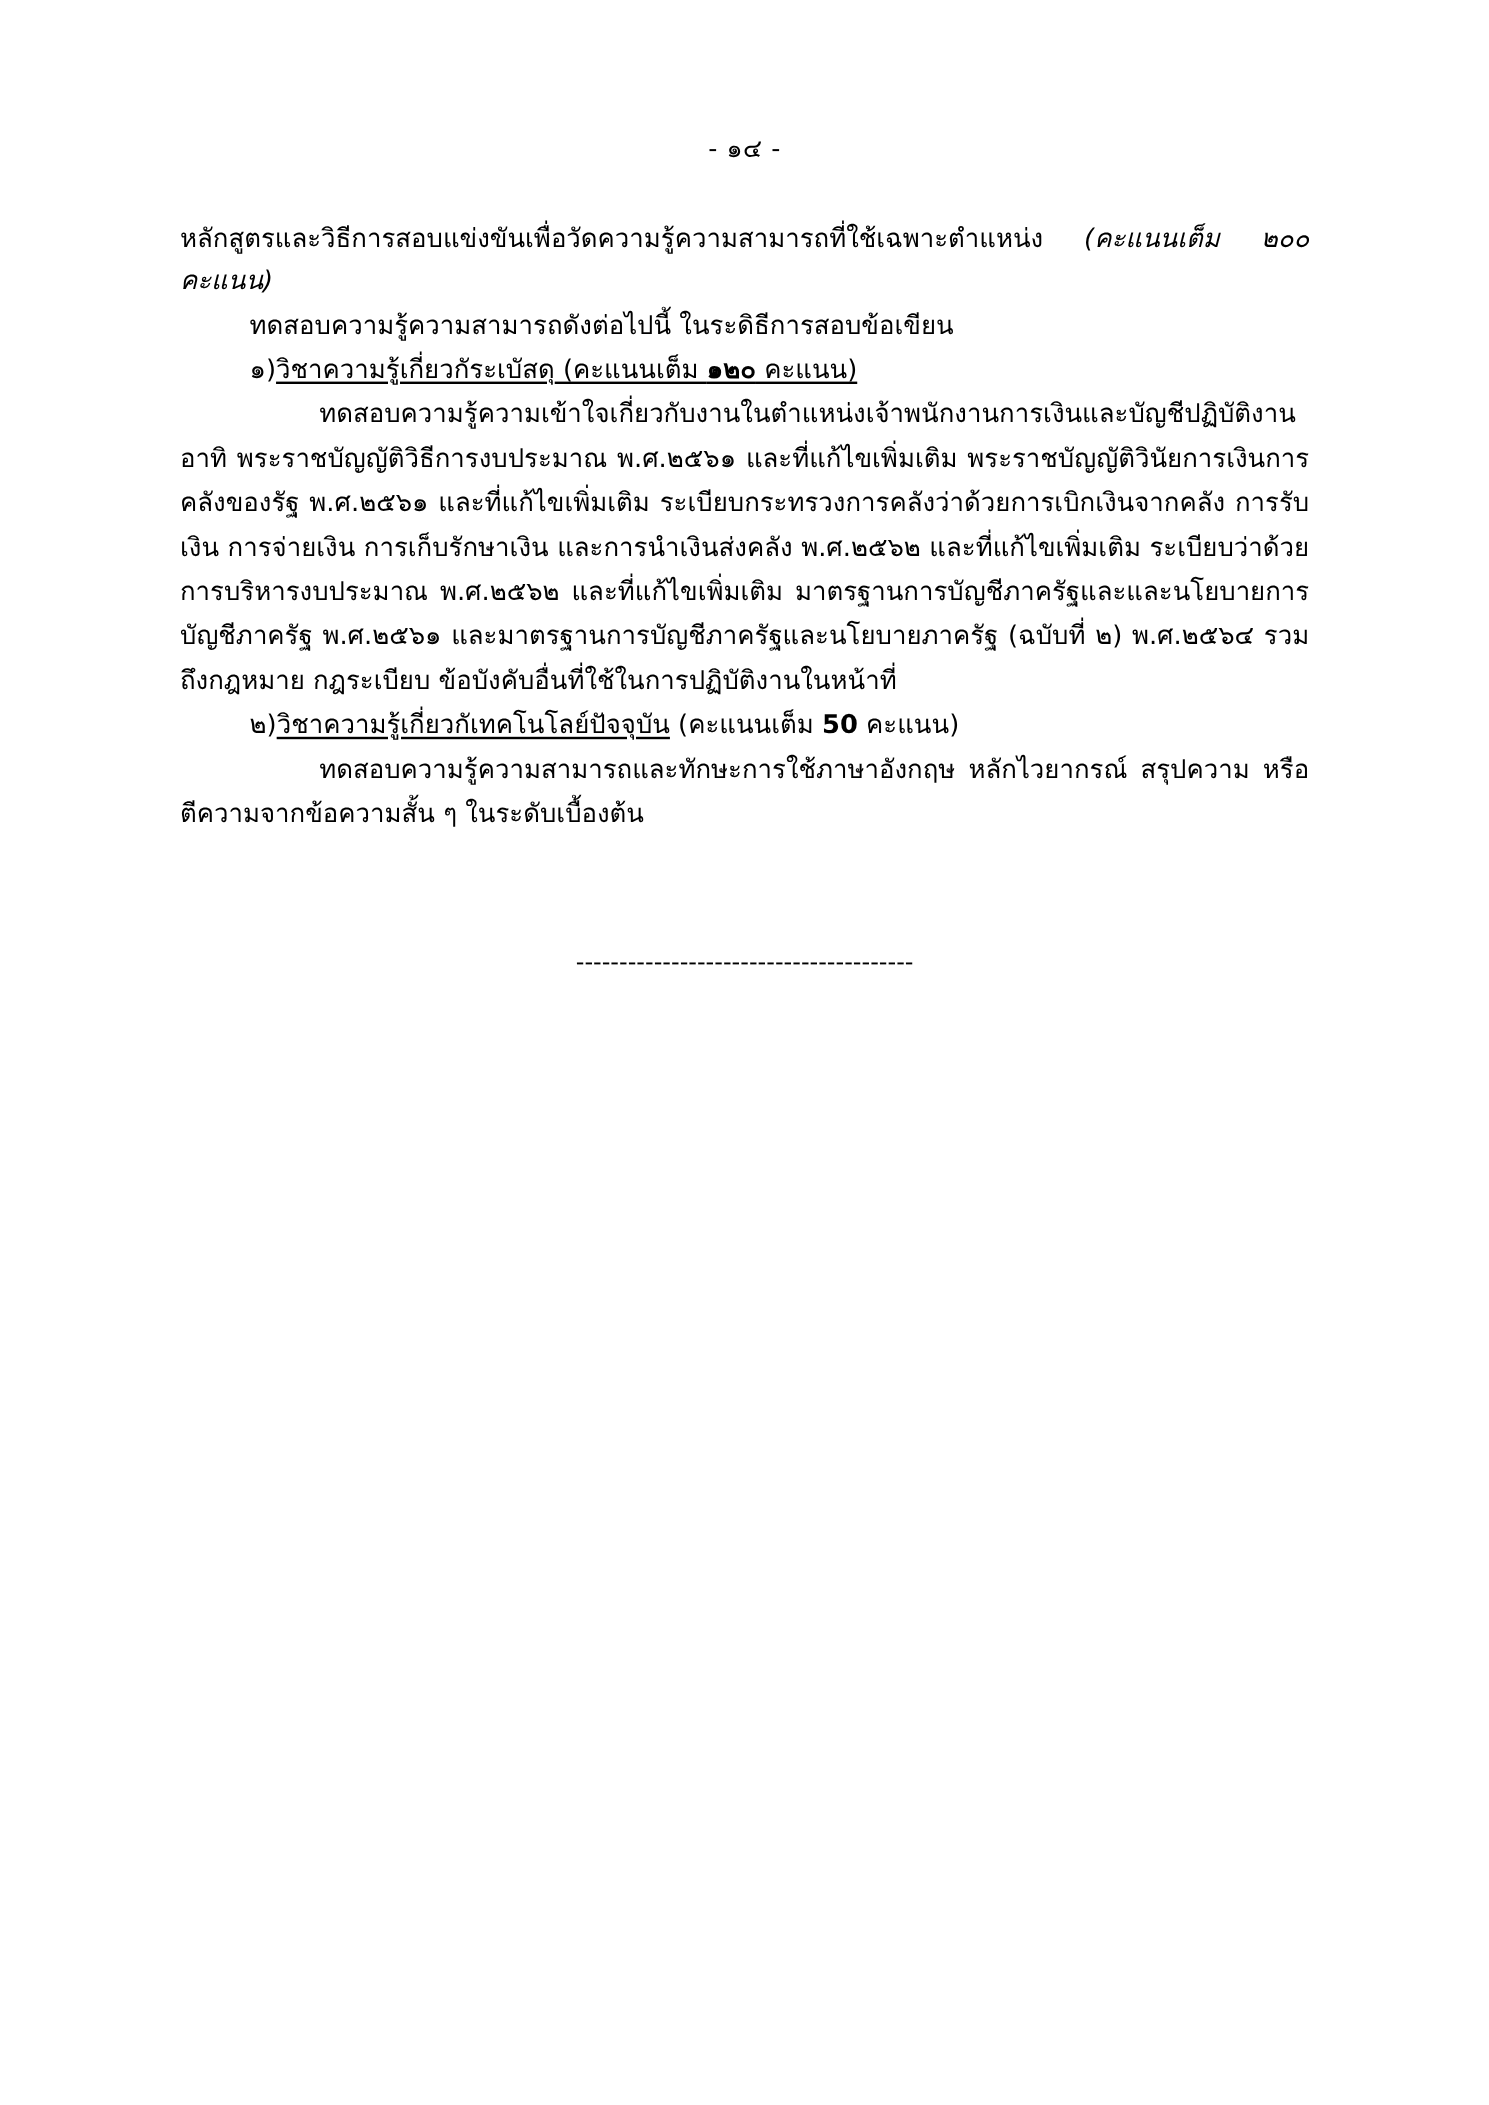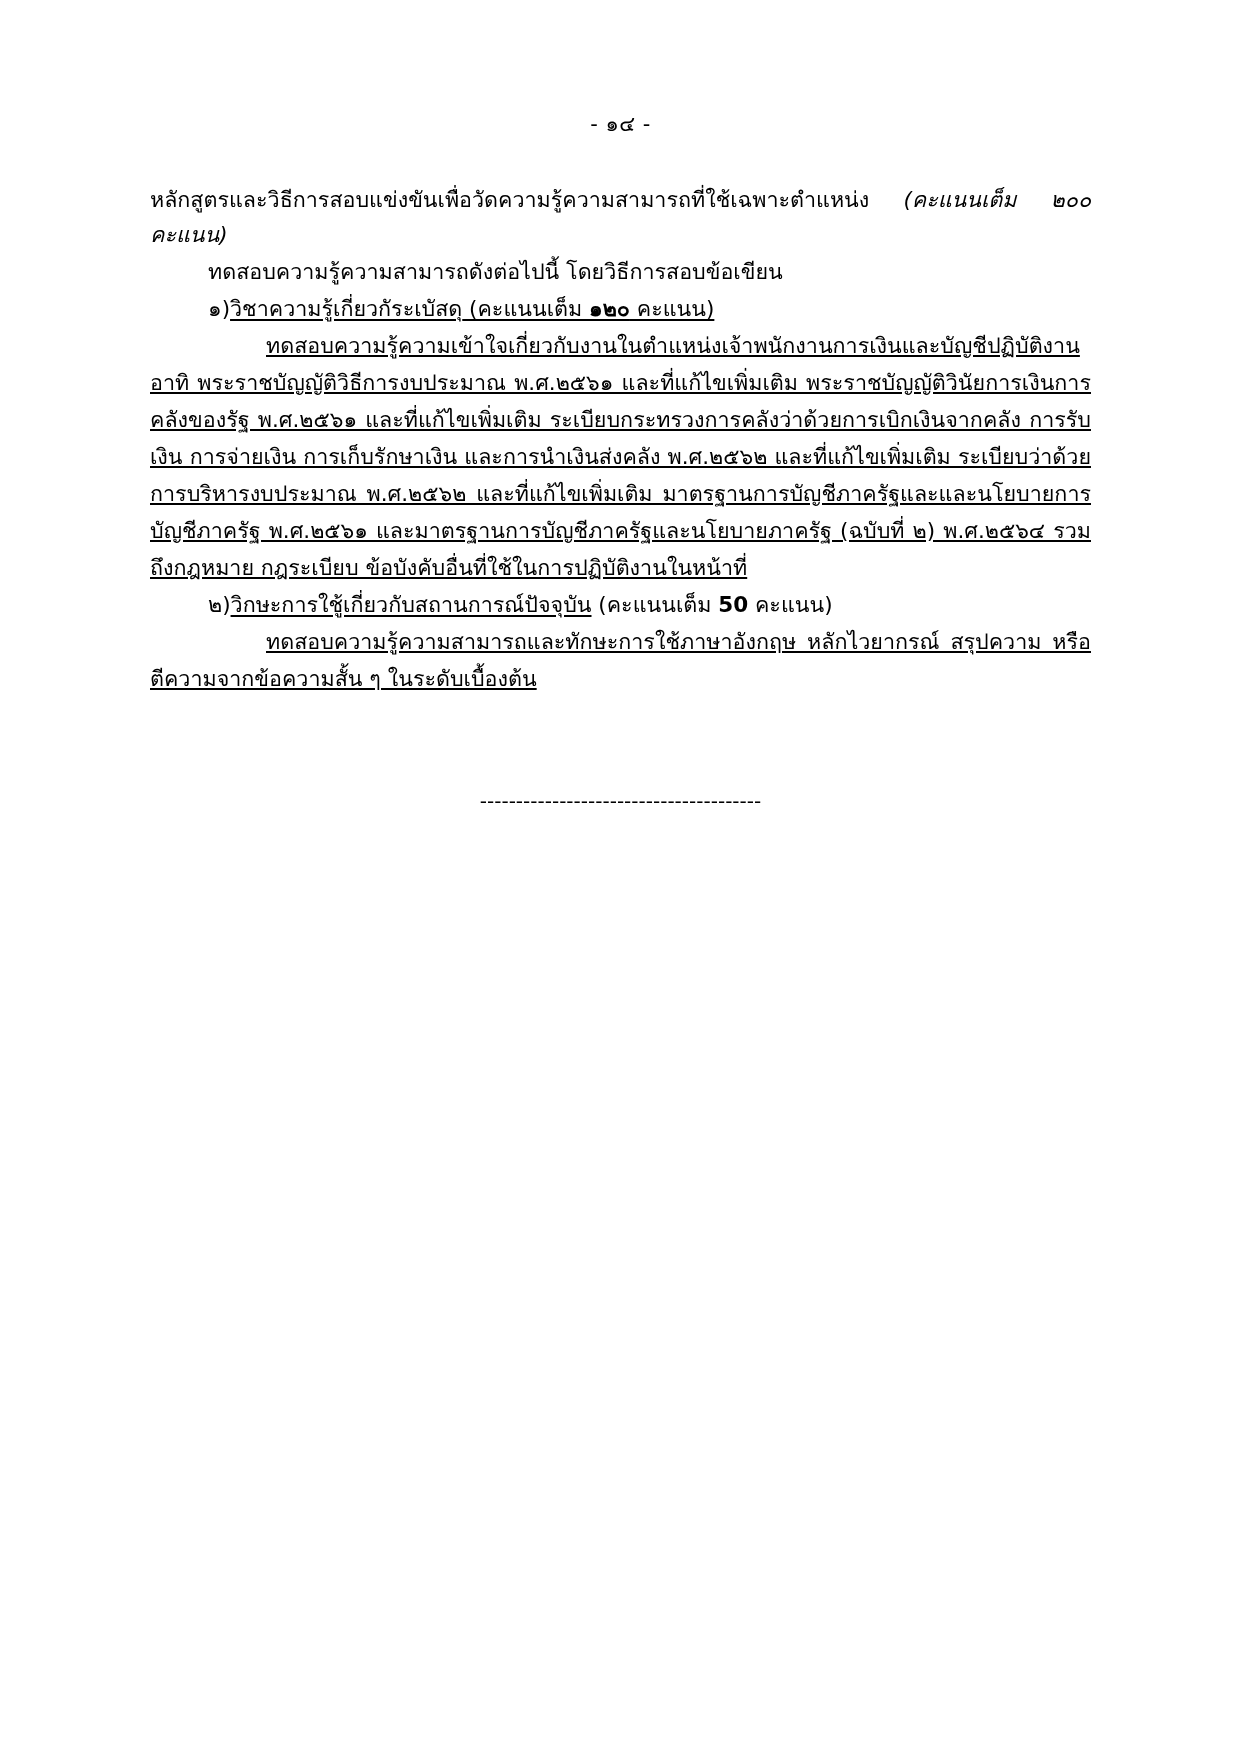--- a/index.html
+++ b/index.html
@@ -43,21 +43,20 @@
   }
   p {
     margin: 0;
     line-height: 1.72;
   }
   .indent-1 {
     text-indent: 58px;
   }
   .indent-2 {
     text-indent: 116px;
-    text-decoration: underline;
   }
   .u {
     text-decoration: underline;
     text-underline-offset: 3px;
   }
   .bold {
     font-weight: bold;
   }
   .divider {
     text-align: center;
@@ -71,27 +70,27 @@
 <body>
 
 <div class="page">
 
   <div class="page-number">- ๑๔ -</div>
 
   <div class="doc-body">
 
     <p class="heading-line"><span>หลักสูตรและวิธีการสอบแข่งขันเพื่อวัดความรู้ความสามารถที่ใช้เฉพาะตำแหน่ง </span><span class="italic-part">(คะแนนเต็ม ๒๐๐ คะแนน)</span></p>
 
-    <p class="indent-1">ทดสอบความรู้ความสามารถดังต่อไปนี้  โดยวิธีการสอบข้อเขียน</p>
+    <p class="indent-1">ทดสอบความรู้ความสามารถดังต่อไปนี้  ในระดิธีการสอบข้อเขียน</p>
 
     <p class="indent-1"><span>๑)</span><span class="u">วิชาความรู้เกี่ยวกัระเบัสดุ</span><span class="u">  (คะแนนเต็ม </span><span class="u bold">๑๒๐</span><span class="u"> คะแนน)</span></p>
 
     <p class="indent-2">ทดสอบความรู้ความเข้าใจเกี่ยวกับงานในตำแหน่งเจ้าพนักงานการเงินและบัญชีปฏิบัติงาน อาทิ พระราชบัญญัติวิธีการงบประมาณ พ.ศ.๒๕๖๑ และที่แก้ไขเพิ่มเติม พระราชบัญญัติวินัยการเงินการคลังของรัฐ พ.ศ.๒๕๖๑ และที่แก้ไขเพิ่มเติม ระเบียบกระทรวงการคลังว่าด้วยการเบิกเงินจากคลัง การรับเงิน การจ่ายเงิน การเก็บรักษาเงิน และการนำเงินส่งคลัง พ.ศ.๒๕๖๒ และที่แก้ไขเพิ่มเติม ระเบียบว่าด้วยการบริหารงบประมาณ พ.ศ.๒๕๖๒ และที่แก้ไขเพิ่มเติม มาตรฐานการบัญชีภาครัฐและและนโยบายการบัญชีภาครัฐ พ.ศ.๒๕๖๑ และมาตรฐานการบัญชีภาครัฐและนโยบายภาครัฐ (ฉบับที่ ๒) พ.ศ.๒๕๖๔ รวมถึงกฎหมาย กฎระเบียบ ข้อบังคับอื่นที่ใช้ในการปฏิบัติงานในหน้าที่</p>
 
-    <p class="indent-1"><span>๒)</span><span class="u">วิกษะการใชู้เกี่ยวกับสถานการณ์ปัจจุบัน</span><span> (คะแนนเต็ม </span><span class="bold">50</span><span> คะแนน)</span></p>
+    <p class="indent-1"><span>๒)</span><span class="u">วิชาความรู้เกี่ยวกัเทคโนโลย์ปัจจุบัน</span><span> (คะแนนเต็ม </span><span class="bold">50</span><span> คะแนน)</span></p>
 
 
 
     <p class="indent-2">ทดสอบความรู้ความสามารถและทักษะการใช้ภาษาอังกฤษ หลักไวยากรณ์ สรุปความ หรือตีความจากข้อความสั้น ๆ ในระดับเบื้องต้น</p>
 
     <div class="divider">---------------------------------------</div>
 
   </div>
 </div>
 

